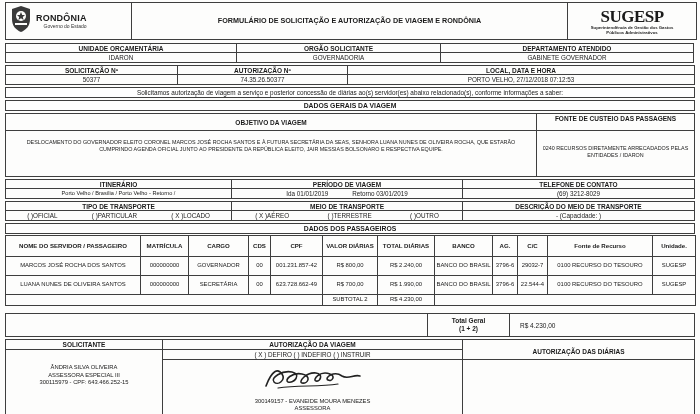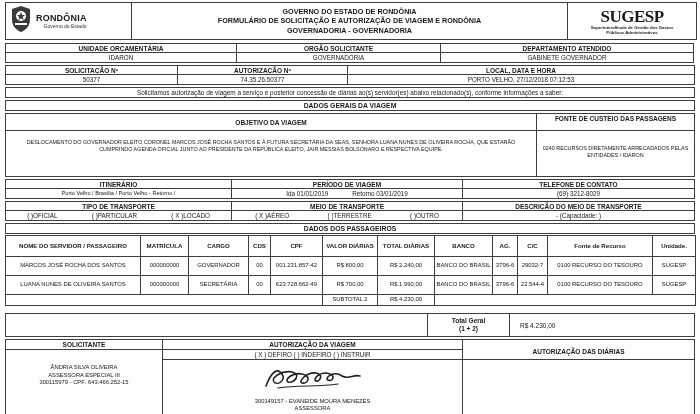--- a/index.html
+++ b/index.html
@@ -95,23 +95,21 @@
           <path d="M11 7 L12.2 10 L15 10 L12.8 12 L13.6 15 L11 13.2 L8.4 15 L9.2 12 L7 10 L9.8 10 Z" fill="#3a3a3a"></path>
           <rect x="5" y="18" width="12" height="2" fill="#fdfdfc"></rect>
         </svg>
       </span>
       <span class="stack">
         <span class="state-name">RONDÔNIA</span>
         <span class="state-sub">Governo do Estado</span>
       </span>
     </div>
     <div class="hdr-center">
-      <span class="t">GOVERNO DO ESTADO DE RONDÔNIA</span>
       <span class="t">FORMULÁRIO DE SOLICITAÇÃO E AUTORIZAÇÃO DE VIAGEM E RONDÔNIA</span>
-      <span class="t">GOVERNADORIA - GOVERNADORIA</span>
     </div>
     <div class="hdr-right">
       <span class="sugesp-title">SUGESP</span>
       <span class="sugesp-sub">Superintendência de Gestão dos Gastos Públicos Administrativos</span>
     </div>
   </div>
 
   <div class="hrow mt" style="margin-top:3px;">
     <div class="cell" style="width:232px;">
       <div class="lbl">UNIDADE ORÇAMENTÁRIA</div>

